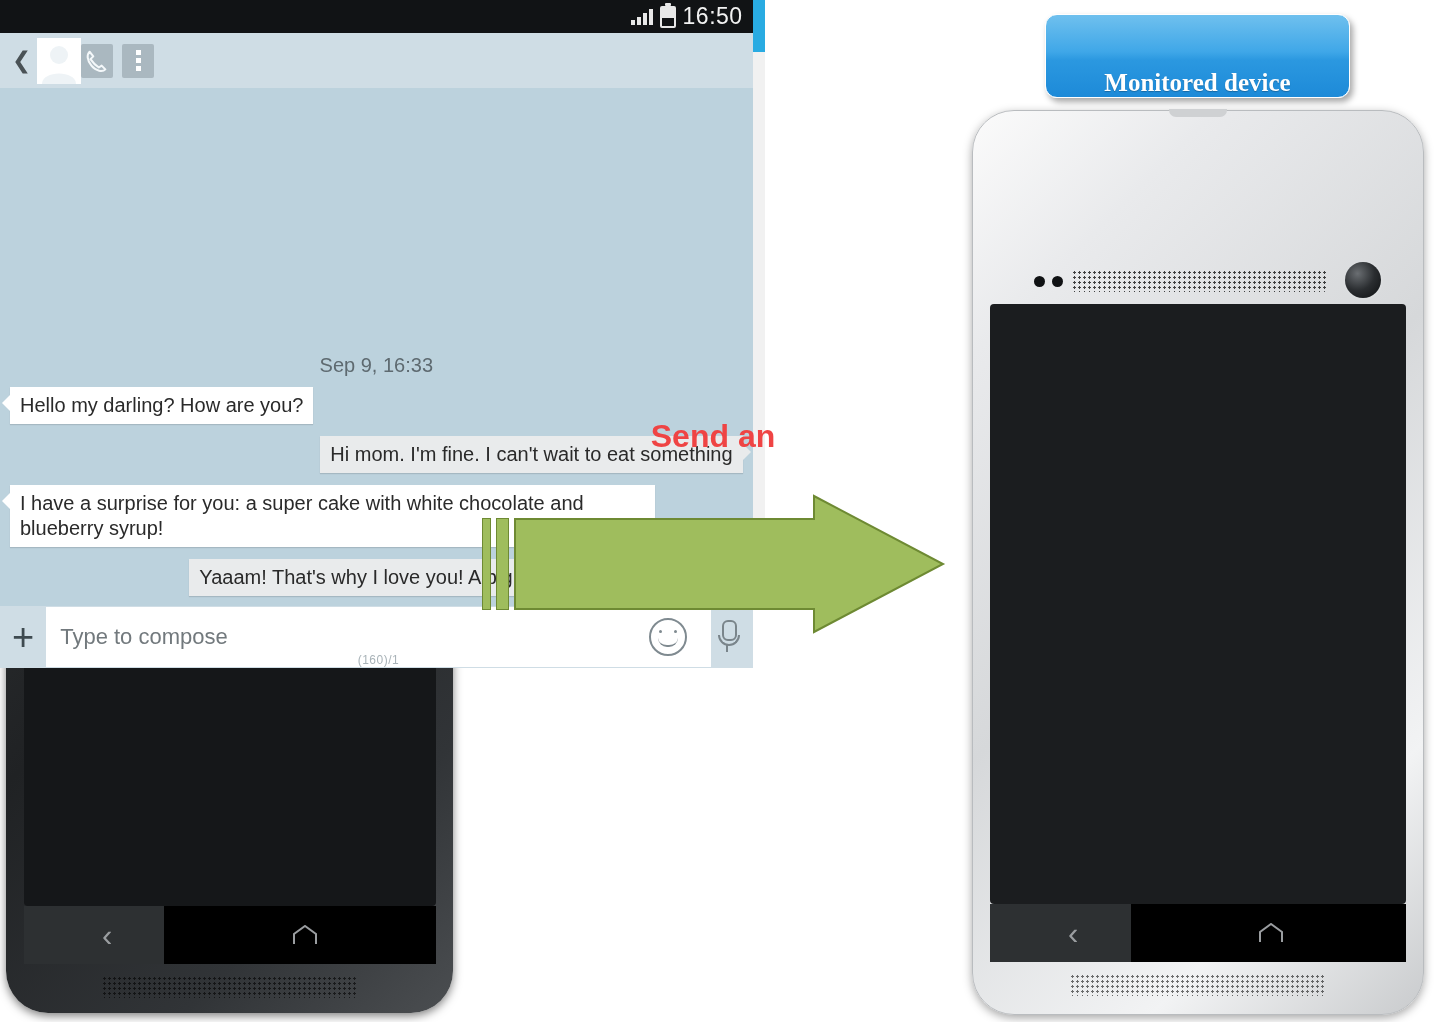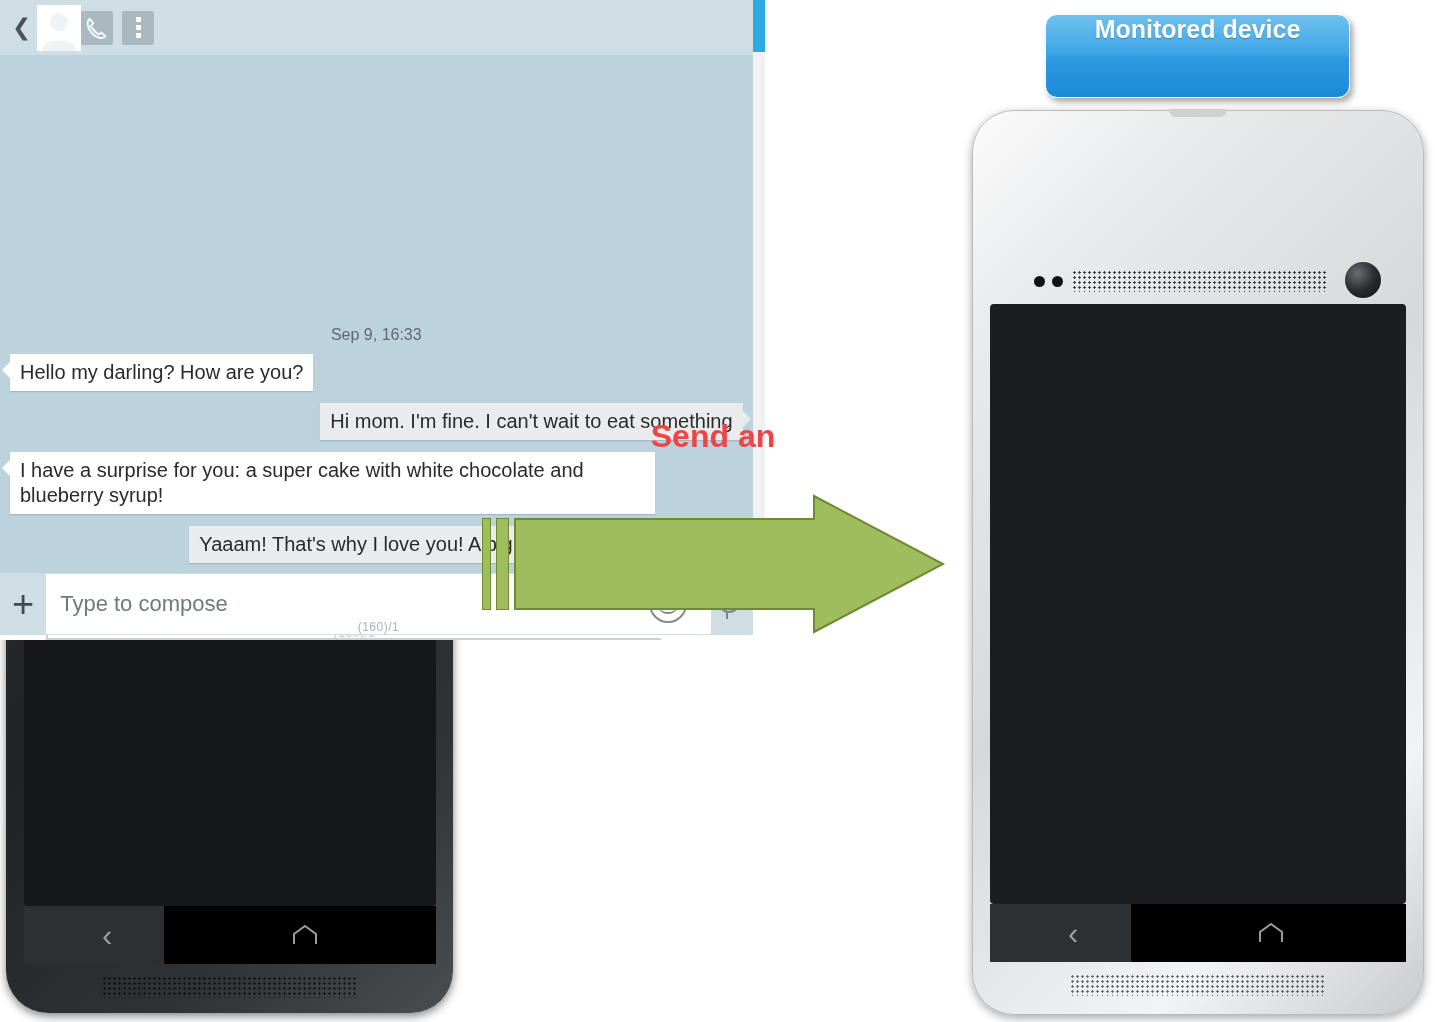--- a/index.html
+++ b/index.html
@@ -13,22 +13,23 @@
 
   
   .badge{
     position:absolute;
     border-radius:12px;
     background:linear-gradient(180deg,#6fc0ee 0%,#3fa7e8 45%,#2b98e0 55%,#1d8ad8 100%);
     border:1px solid #ffffff;
     box-shadow:3px 4px 6px rgba(0,0,0,.35);
     color:#ffffff;
     font-weight:bold;
-    display:flex;align-items:flex-start;justify-content:center;
+    display:flex;align-items:flex-end;justify-content:center;
     text-shadow:0 1px 1px rgba(0,0,0,.25);
+    font-family:Liberation Serif, serif;
   }
   #badge-left{left:78px;top:14px;width:297px;height:80px;font-size:25px;}
   #badge-right{left:1045px;top:14px;width:303px;height:82px;font-size:25px;}
 
   
   .phone{position:absolute;}
   #phone-left{left:6px;top:110px;width:447px;height:903px;}
   #phone-right{left:972px;top:110px;width:452px;height:905px;}
 
   .body-shell{
@@ -132,21 +133,21 @@
 
   .thread{
     position:relative;
     box-sizing:border-box;
     padding:0 10px;
     display:flex;flex-direction:column;
   }
   #left-thread{height:528px;background:#f1f1f1;justify-content:flex-end;padding-bottom:4px;}
   #right-thread{height:518px;background:#bcd2dd;justify-content:flex-end;padding-bottom:4px;}
 
-  .daystamp{text-align:center;font-size:16px;color:#5e6a70;margin-bottom:4px;}
+  .daystamp{text-align:center;font-size:20px;color:#5e6a70;margin-bottom:4px;}
 
   .bubble{
     position:relative;max-width:88%;
     font-size:20px;line-height:25px;color:#2a2a2a;
     padding:6px 10px;margin:6px 0;
     box-sizing:border-box;
   }
   .bubble:after{content:"";position:absolute;top:8px;width:0;height:0;}
 
   
@@ -345,20 +346,30 @@
     </span>
   </div>
 
   <div class="bottom-zone">
     <div class="bgrille"></div>
   </div>
 </div>
 
 <div class="display" id="phone-right-display">
 
+  <div class="statusbar">
+    <span class="sig">
+        <b></b>
+        <b></b>
+        <b></b>
+        <b></b>
+      </span>
+    <span class="batt"></span>
+    <span class="time">16:50</span>
+  </div>
 
   <div class="chat-header" id="right-header">
     <span class="back-chevron">❮</span>
     <span class="avatar">
       <svg viewBox="0 0 40 42">
           <circle cx="20" cy="13" r="9" fill="#eef3f6"></circle>
           <path d="M3 42 C3 28 37 28 37 42 Z" fill="#eef3f6"></path>
         </svg>
     </span>
     <span class="hdr-actions">

